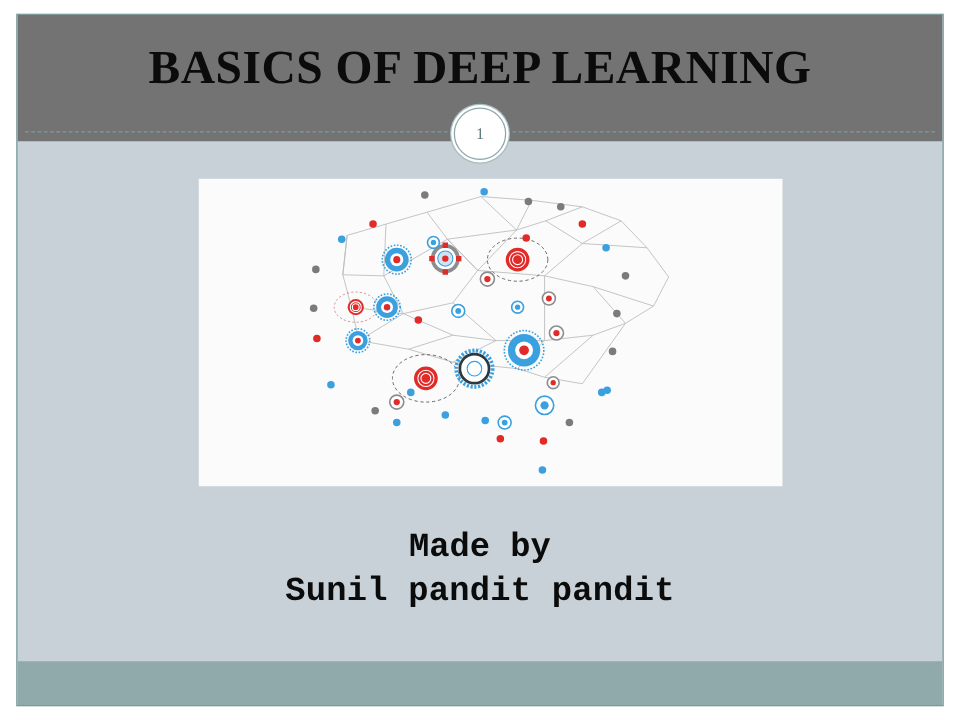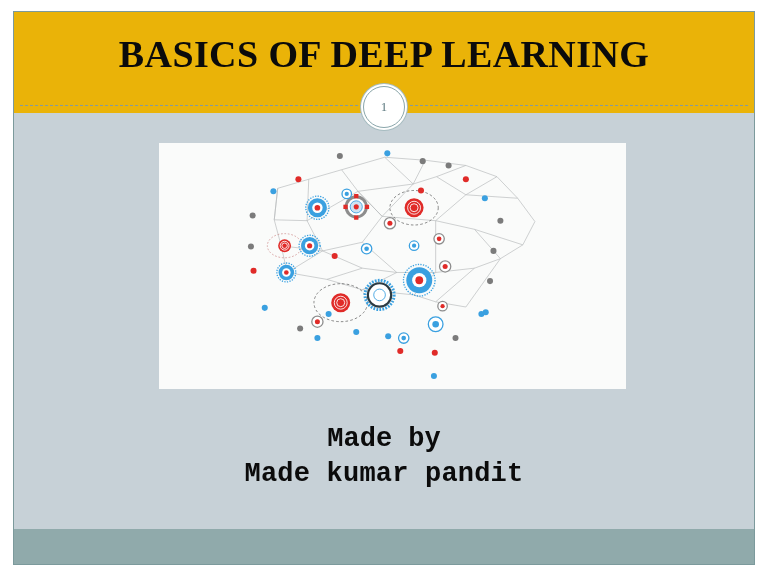--- a/index.html
+++ b/index.html
@@ -28,21 +28,21 @@
     overflow: hidden;
   }
 
   
   .header {
     position: absolute;
     left: 0;
     top: 0;
     width: 100%;
     height: 101px;
-    background: #eab308;
+    background: #737373;
   }
 
   .title {
     position: absolute;
     left: 0;
     right: 0;
     top: 23px;
     text-align: center;
     font-family: "Liberation Serif", serif;
     font-weight: bold;
@@ -333,17 +333,17 @@
           <circle cx="286" cy="438" r="7" fill="#3aa0e0"></circle>
           <circle cx="596" cy="320" r="7" fill="#7b7b7b"></circle>
           <circle cx="586" cy="392" r="7" fill="#3aa0e0"></circle>
           <circle cx="620" cy="180" r="7" fill="#7b7b7b"></circle>
         </g>
     </svg>
   </div>
 
   <div class="caption">
     <div class="l1">Made by</div>
-    <div class="l2">Made kumar pandit</div>
+    <div class="l2">Sunil pandit pandit</div>
   </div>
 
   <div class="footer-band"></div>
 </div>
 
 </body></html>

